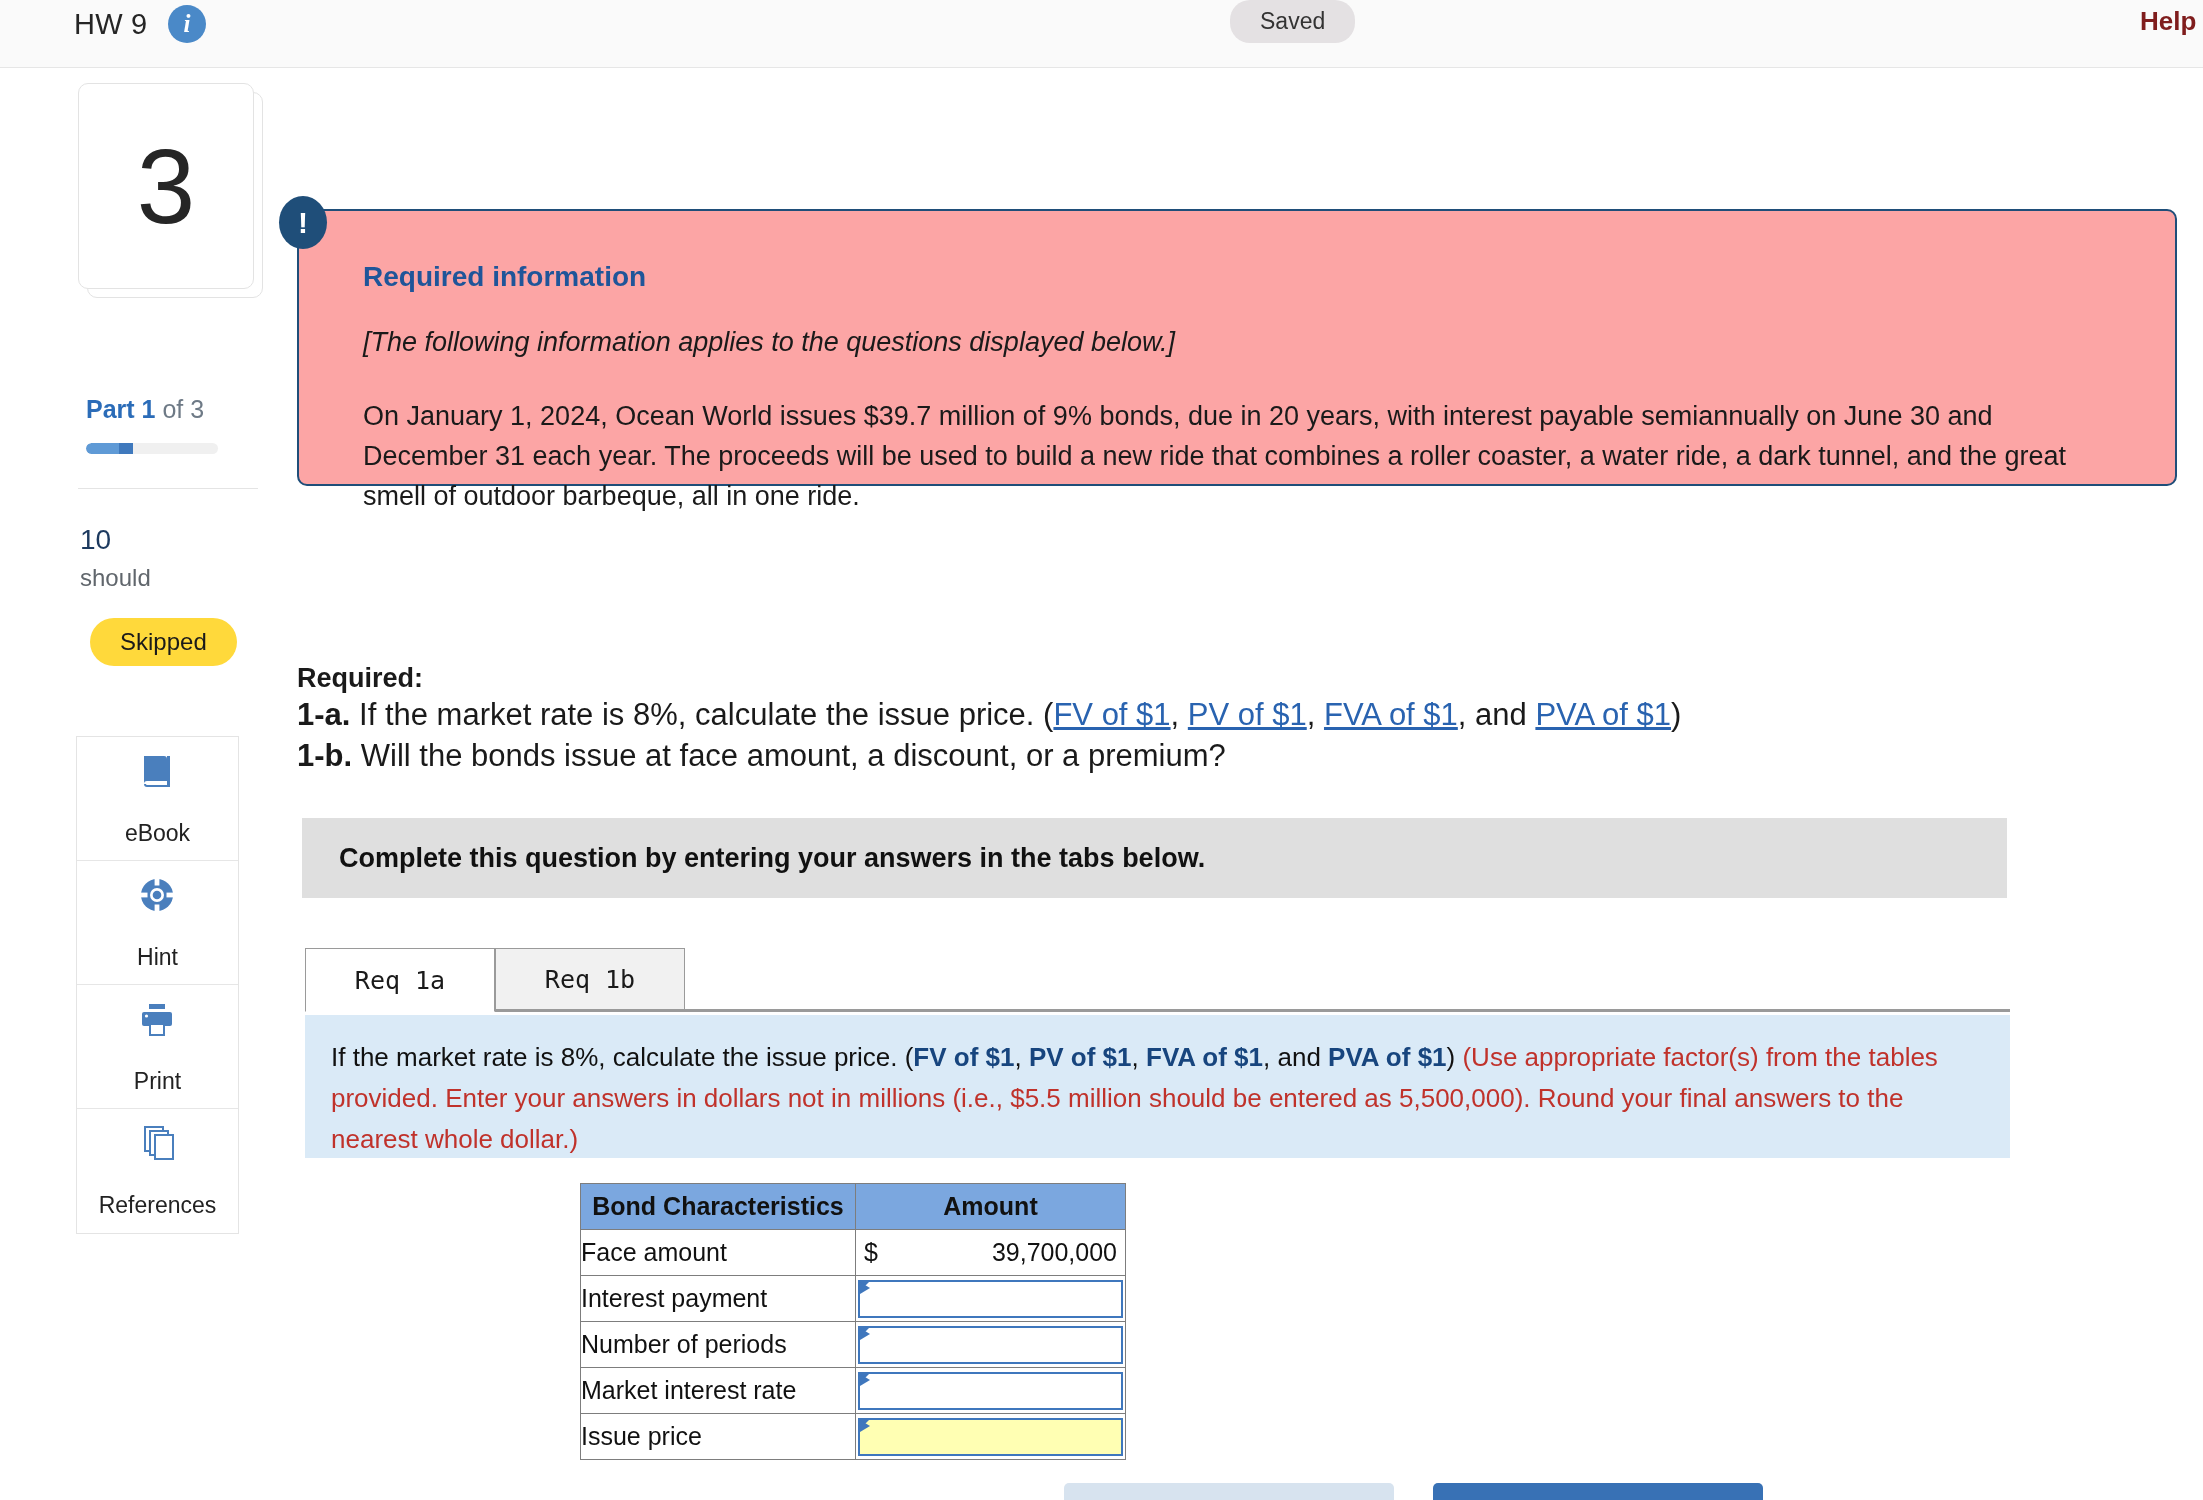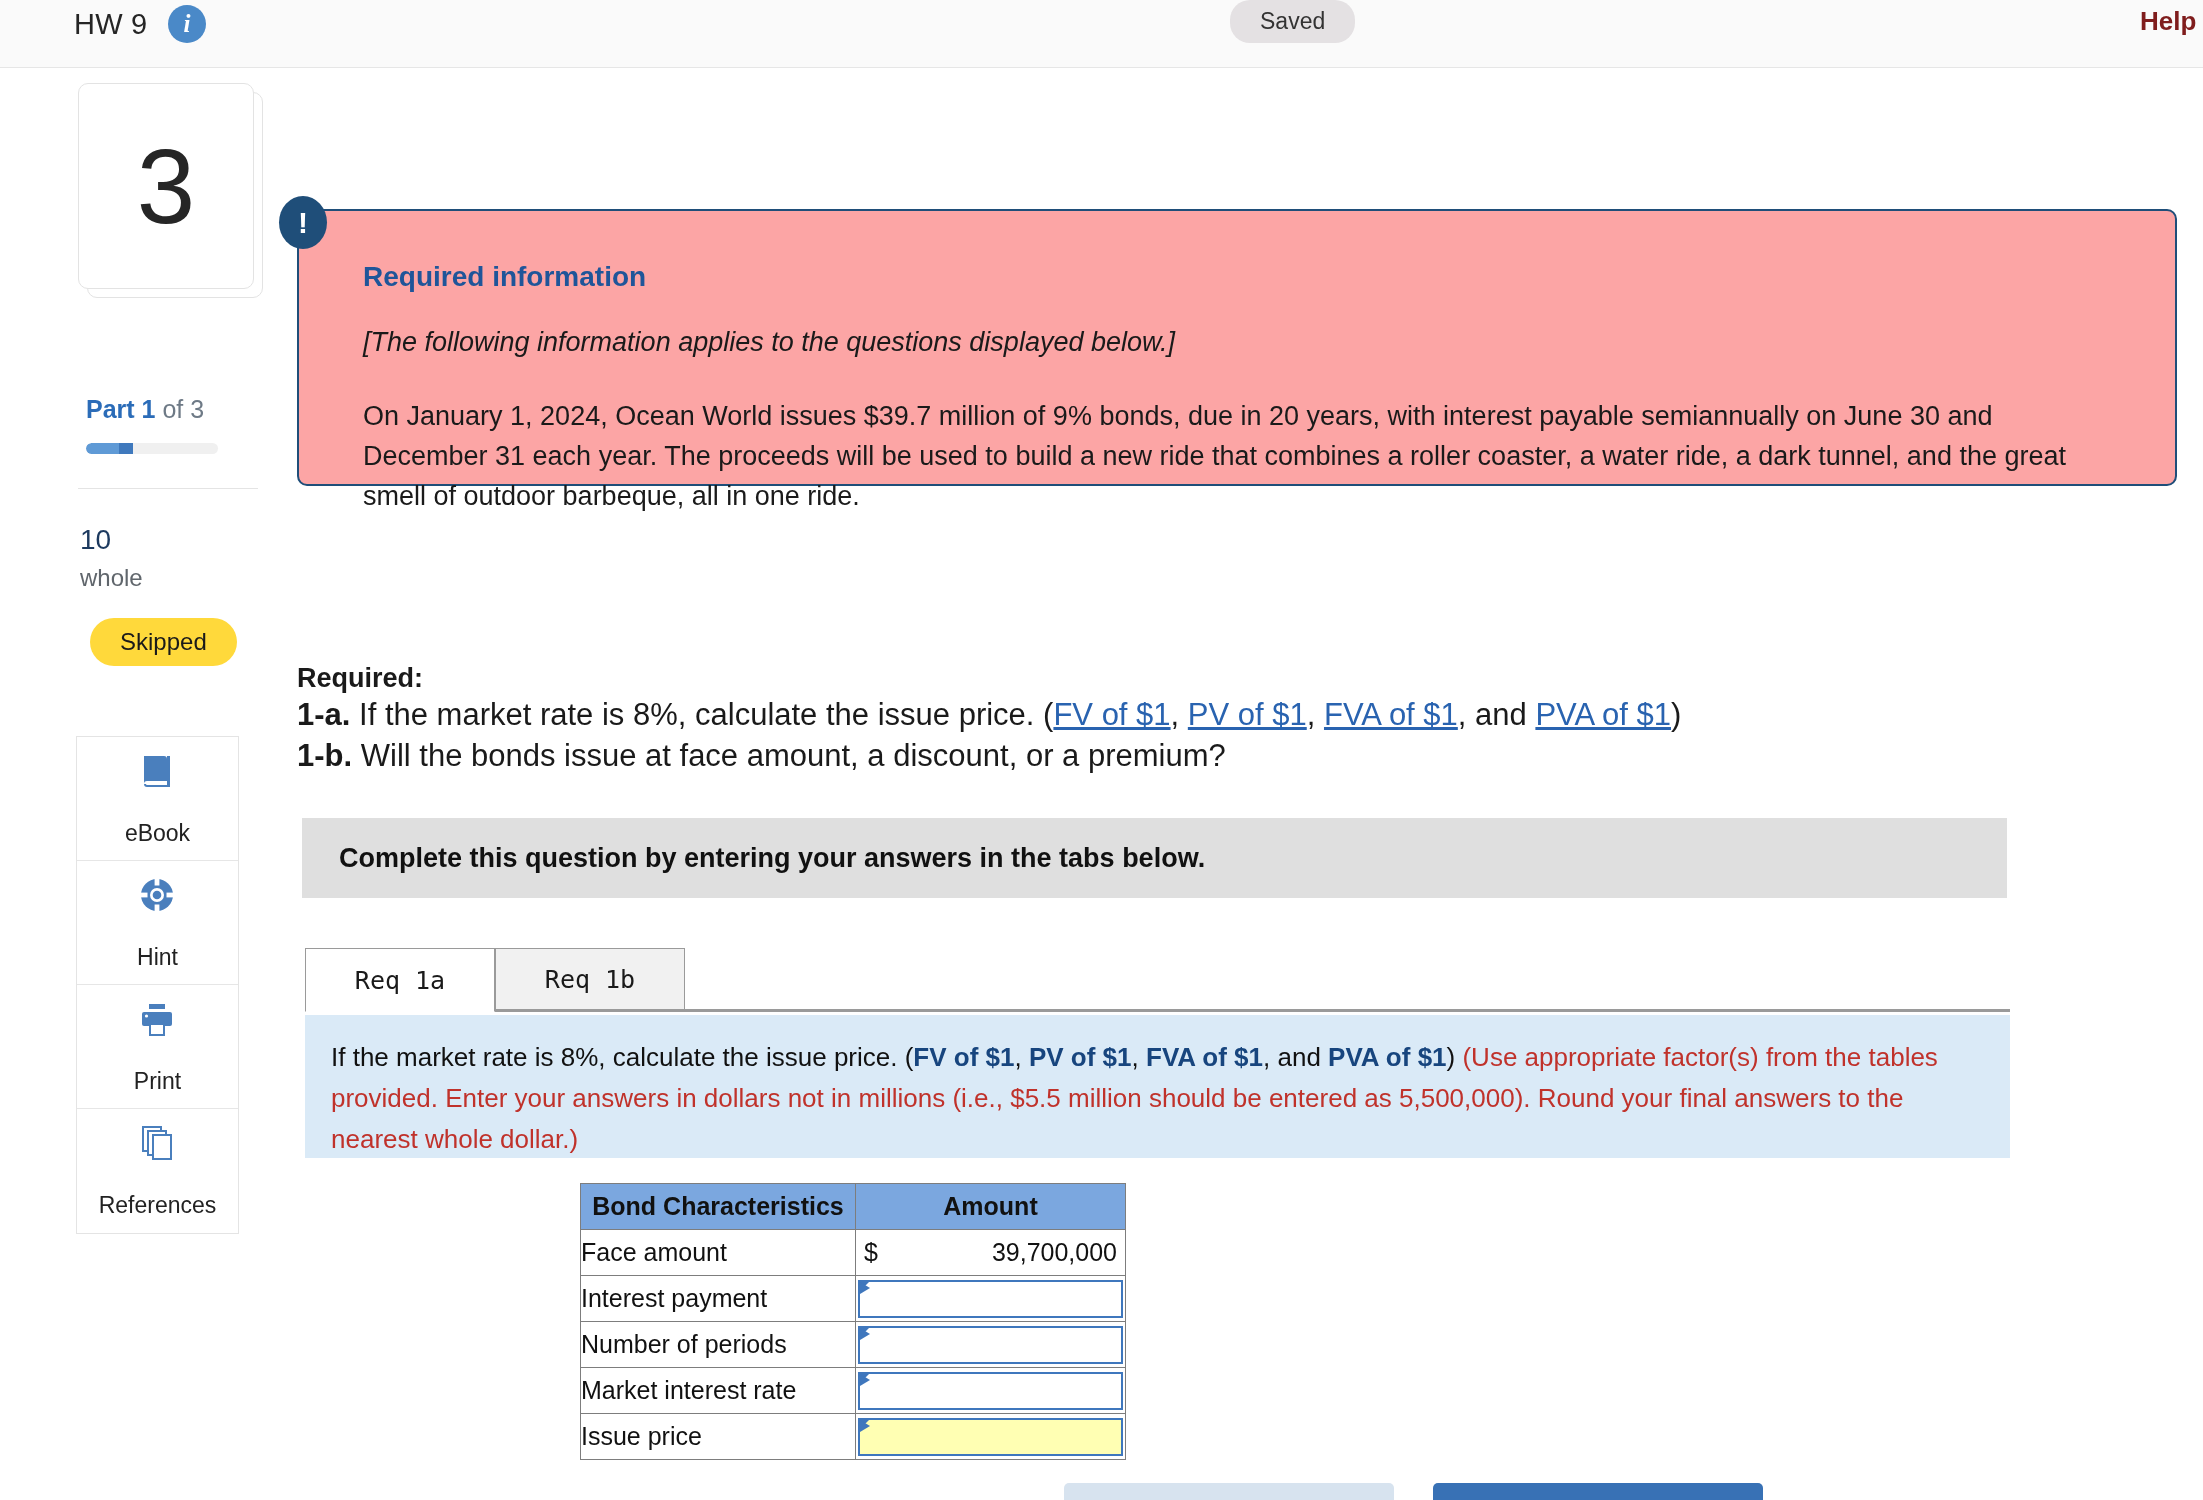--- a/index.html
+++ b/index.html
@@ -85,21 +85,21 @@
 
   #toolbox {
     position: absolute; left: 76px; top: 668px;
     width: 163px; border: 1px solid #e4e4e4; background: #fff;
   }
   .tool-item {
     height: 124px; border-bottom: 1px solid #e6e6e6;
     display: flex; flex-direction: column; align-items: center; justify-content: center;
     gap: 27px; cursor: pointer; background: #fff;
   }
-  .tool-item:last-child { border-bottom: none; }
+  .tool-item:last-child { border-bottom: none; text-align: right; }
   .tool-label { font-size: 23px; color: #222; }
   .tool-ico { width: 42px; height: 42px; display: block; }
 
   
   #main { position: absolute; left: 275px; top: 68px; width: 1928px; height: 1432px; }
 
   #reqinfo-box {
     position: absolute; left: 22px; top: 141px; width: 1880px; height: 277px;
     border: 2px solid #1f4e79; border-radius: 10px; background: #fca5a5;
   }
@@ -245,21 +245,21 @@
   </div>
 
   <div id="progress-track">
     <div id="progress-fill-a"></div>
     <div id="progress-fill-b"></div>
   </div>
 
   <div id="sb-divider"></div>
 
   <div id="points-num">10</div>
-  <div id="points-word">whole</div>
+  <div id="points-word">should</div>
   <div id="skipped-badge">Skipped</div>
 
   <div id="toolbox">
 
     <div class="tool-item">
       <span class="tool-ico">
         <svg viewBox="0 0 40 40" width="40" height="40">
           <path d="M7 5 h20 a3 3 0 0 1 3 3 v22 H10 a3 3 0 0 0 -3 3 z" fill="#4a7fbd"></path>
           <path d="M30 5 h3 v30 h-3 z" fill="#4a7fbd"></path>
           <path d="M7 33 a3 3 0 0 0 3 3 h23 v-2 H10 a1 1 0 0 1 -1 -1 z" fill="#4a7fbd"></path>

